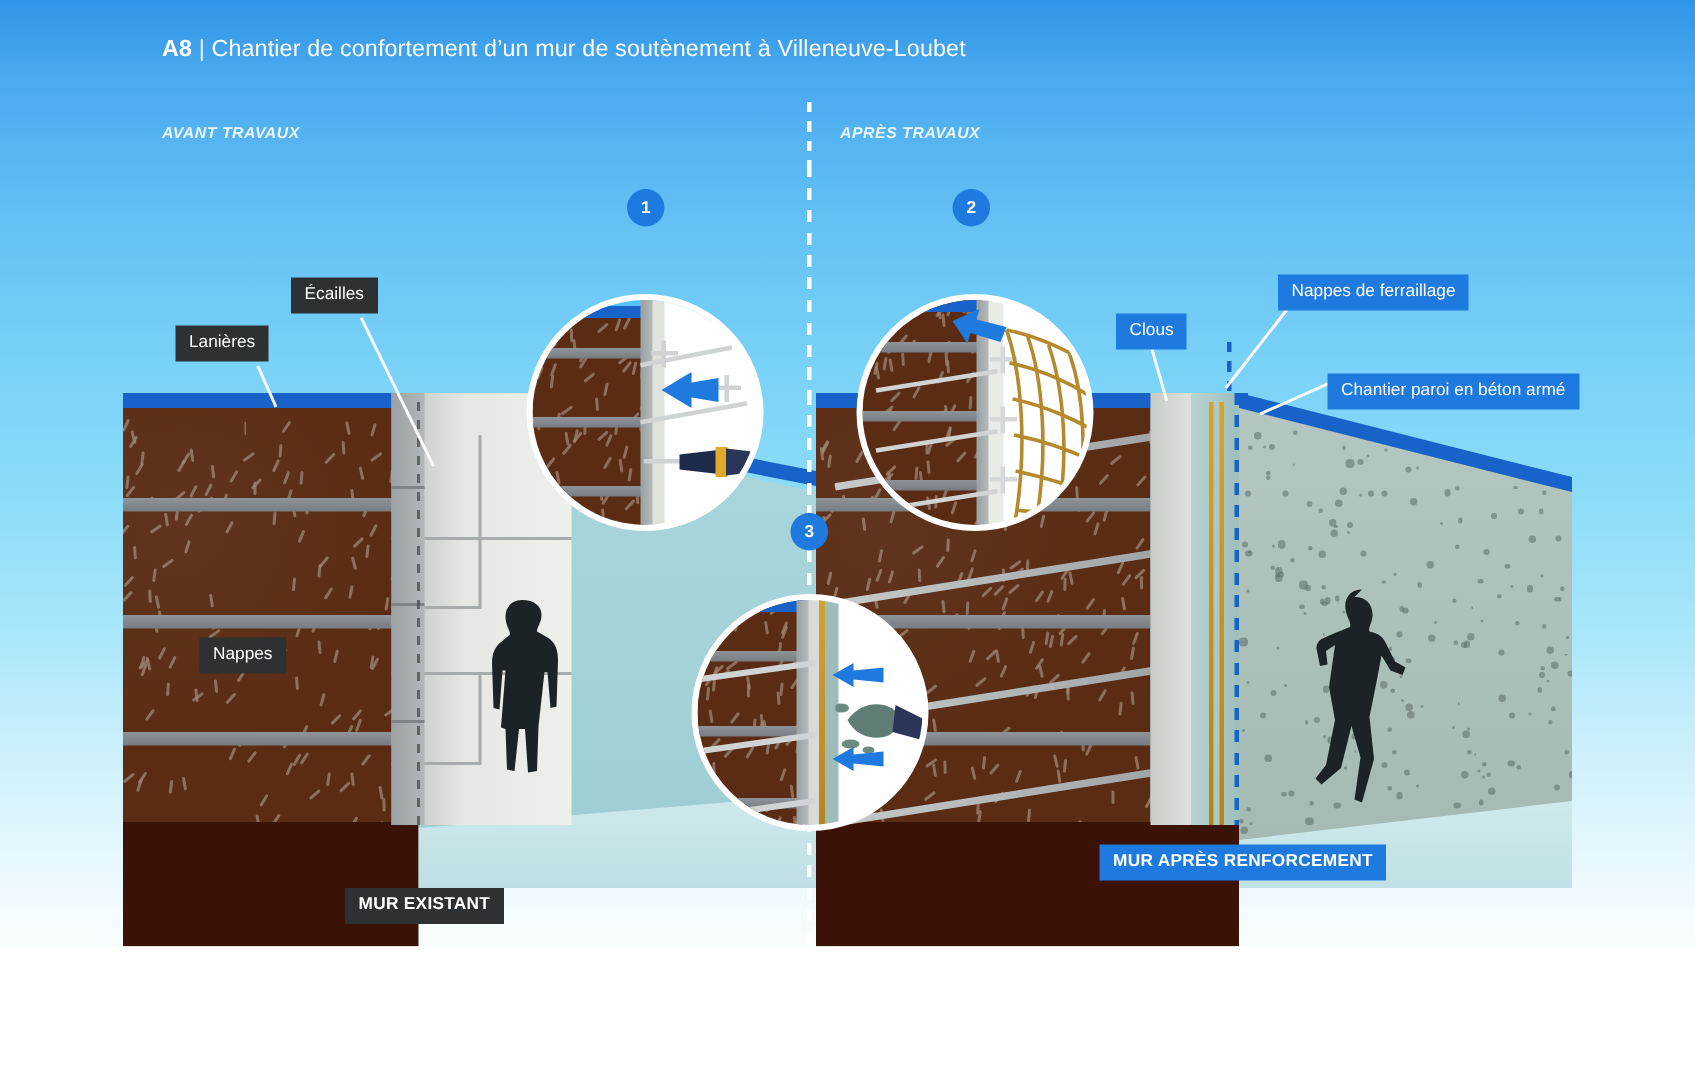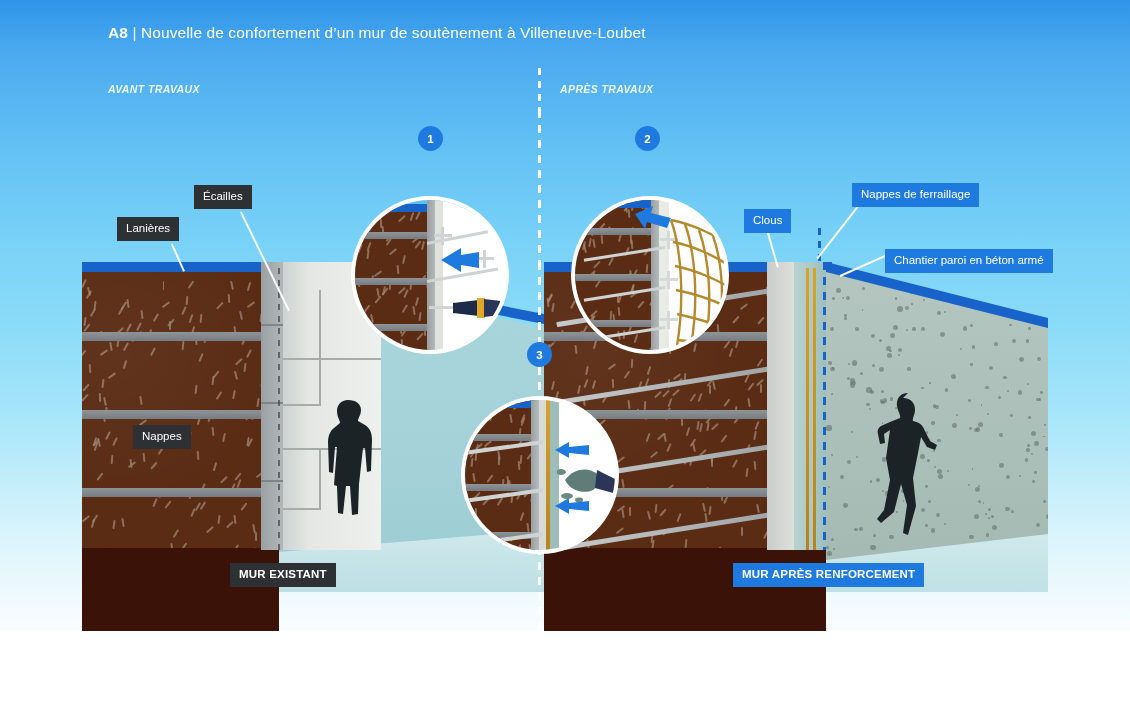--- a/index.html
+++ b/index.html
@@ -253,21 +253,21 @@
   }
 </style>
 </head>
 <body>
 
 <div id="stage">
 
   <div id="header-title">
     <span class="code">A8</span>
     <span class="sep">|</span>
-    <span>Nouvelle de confortement d’un mur de soutènement à Villeneuve-Loubet</span>
+    <span>Chantier de confortement d’un mur de soutènement à Villeneuve-Loubet</span>
   </div>
 
   <div class="phase-label" id="phase-before">AVANT TRAVAUX</div>
   <div class="phase-label" id="phase-after">APRÈS TRAVAUX</div>
   <div id="divider-sky"></div>
   <div id="guide-sky-center"></div>
   <div id="guide-right-blue"></div>
 
   <div id="scene">
 
@@ -1193,21 +1193,21 @@
 
   <div class="leader" style="left:172px;top:243px;width:30px;transform:rotate(66deg);"></div>
   <div class="leader" style="left:241px;top:211px;width:110px;transform:rotate(64deg);"></div>
   <div class="leader" style="left:767px;top:228px;width:40px;transform:rotate(74deg);"></div>
   <div class="leader" style="left:858px;top:206px;width:66px;transform:rotate(128deg);"></div>
   <div class="leader" style="left:840px;top:275px;width:60px;transform:rotate(-24deg);"></div>
 
   <div class="tag dark" style="left:117px;top:217px;">Lanières</div>
   <div class="tag dark" style="left:194px;top:185px;">Écailles</div>
   <div class="tag dark" style="left:133px;top:425px;">Nappes</div>
-  <div class="tag dark bold" style="left:230px;top:563px;">MUR EXISTANT</div>
+  <div class="tag dark bold" style="left:230px;top:592px;">MUR EXISTANT</div>
 
   <div class="tag blue" style="left:744px;top:209px;">Clous</div>
   <div class="tag blue" style="left:852px;top:183px;">Nappes de ferraillage</div>
   <div class="tag blue" style="left:885px;top:249px;">Chantier paroi en béton armé</div>
   <div class="tag blue bold" style="left:733px;top:563px;">MUR APRÈS RENFORCEMENT</div>
 
   <div class="num-badge" style="left:418px;top:126px;">1</div>
 
   <div class="num-badge" style="left:635px;top:126px;">2</div>
 

